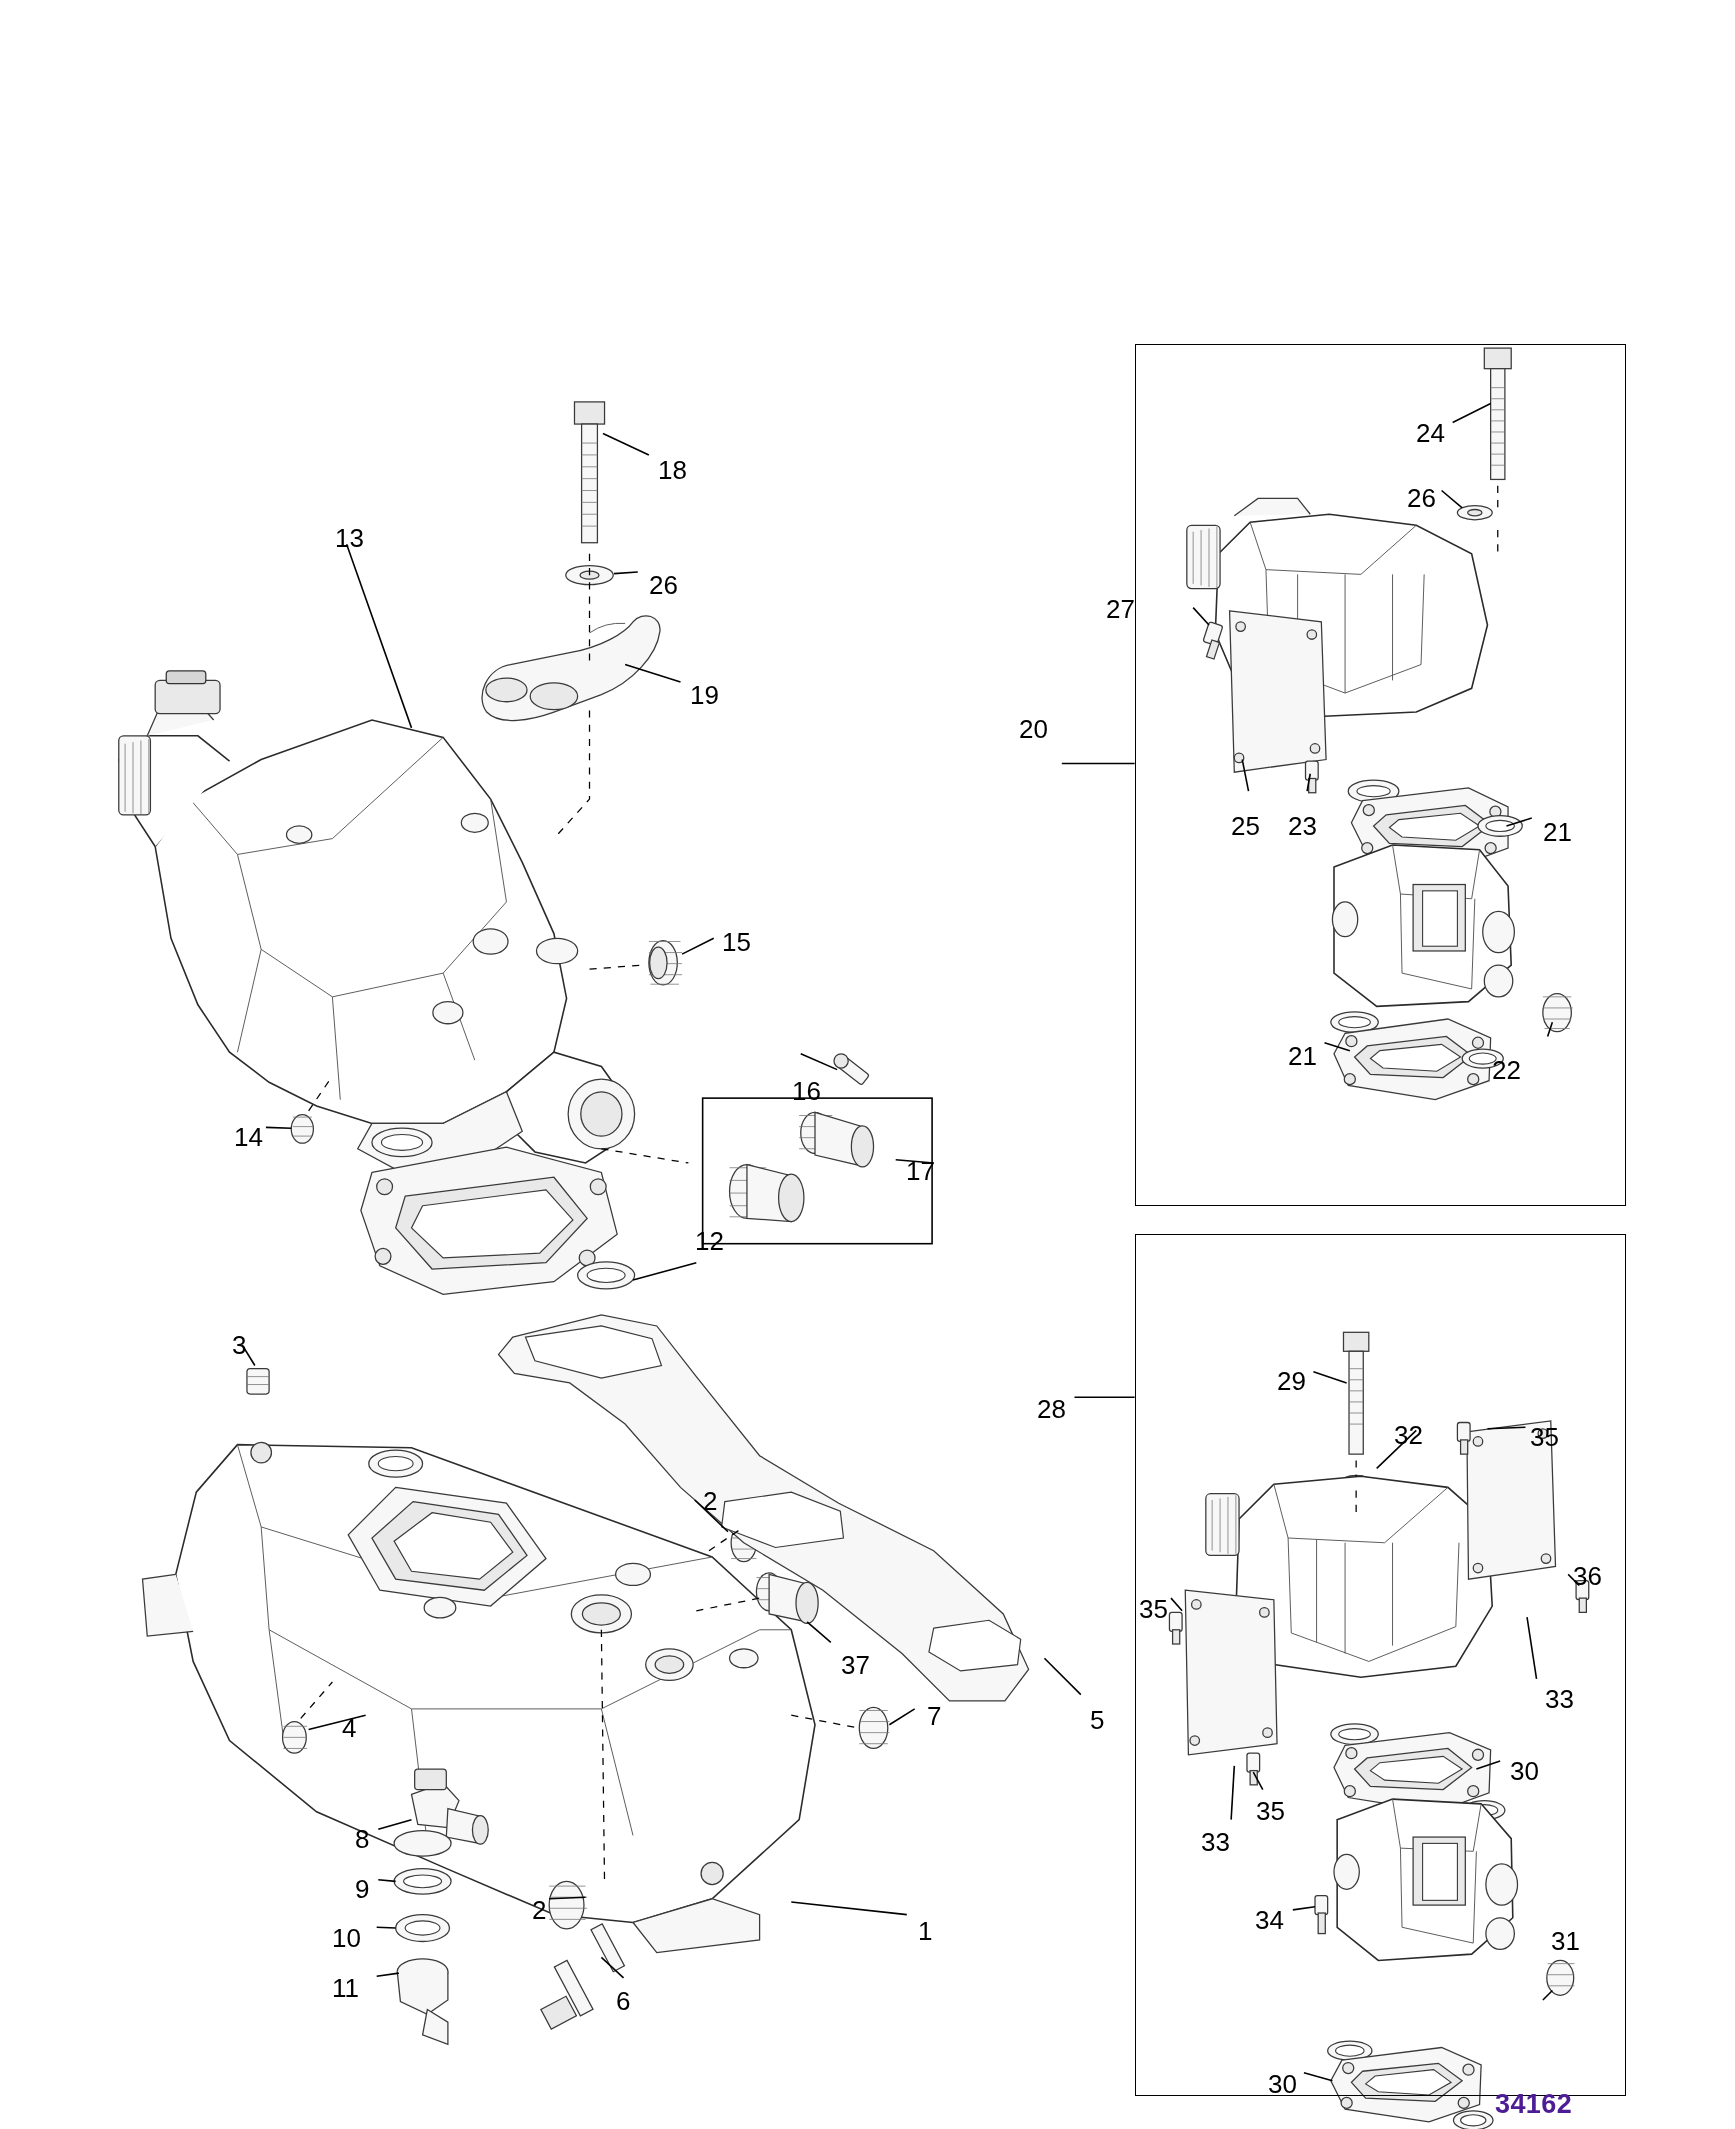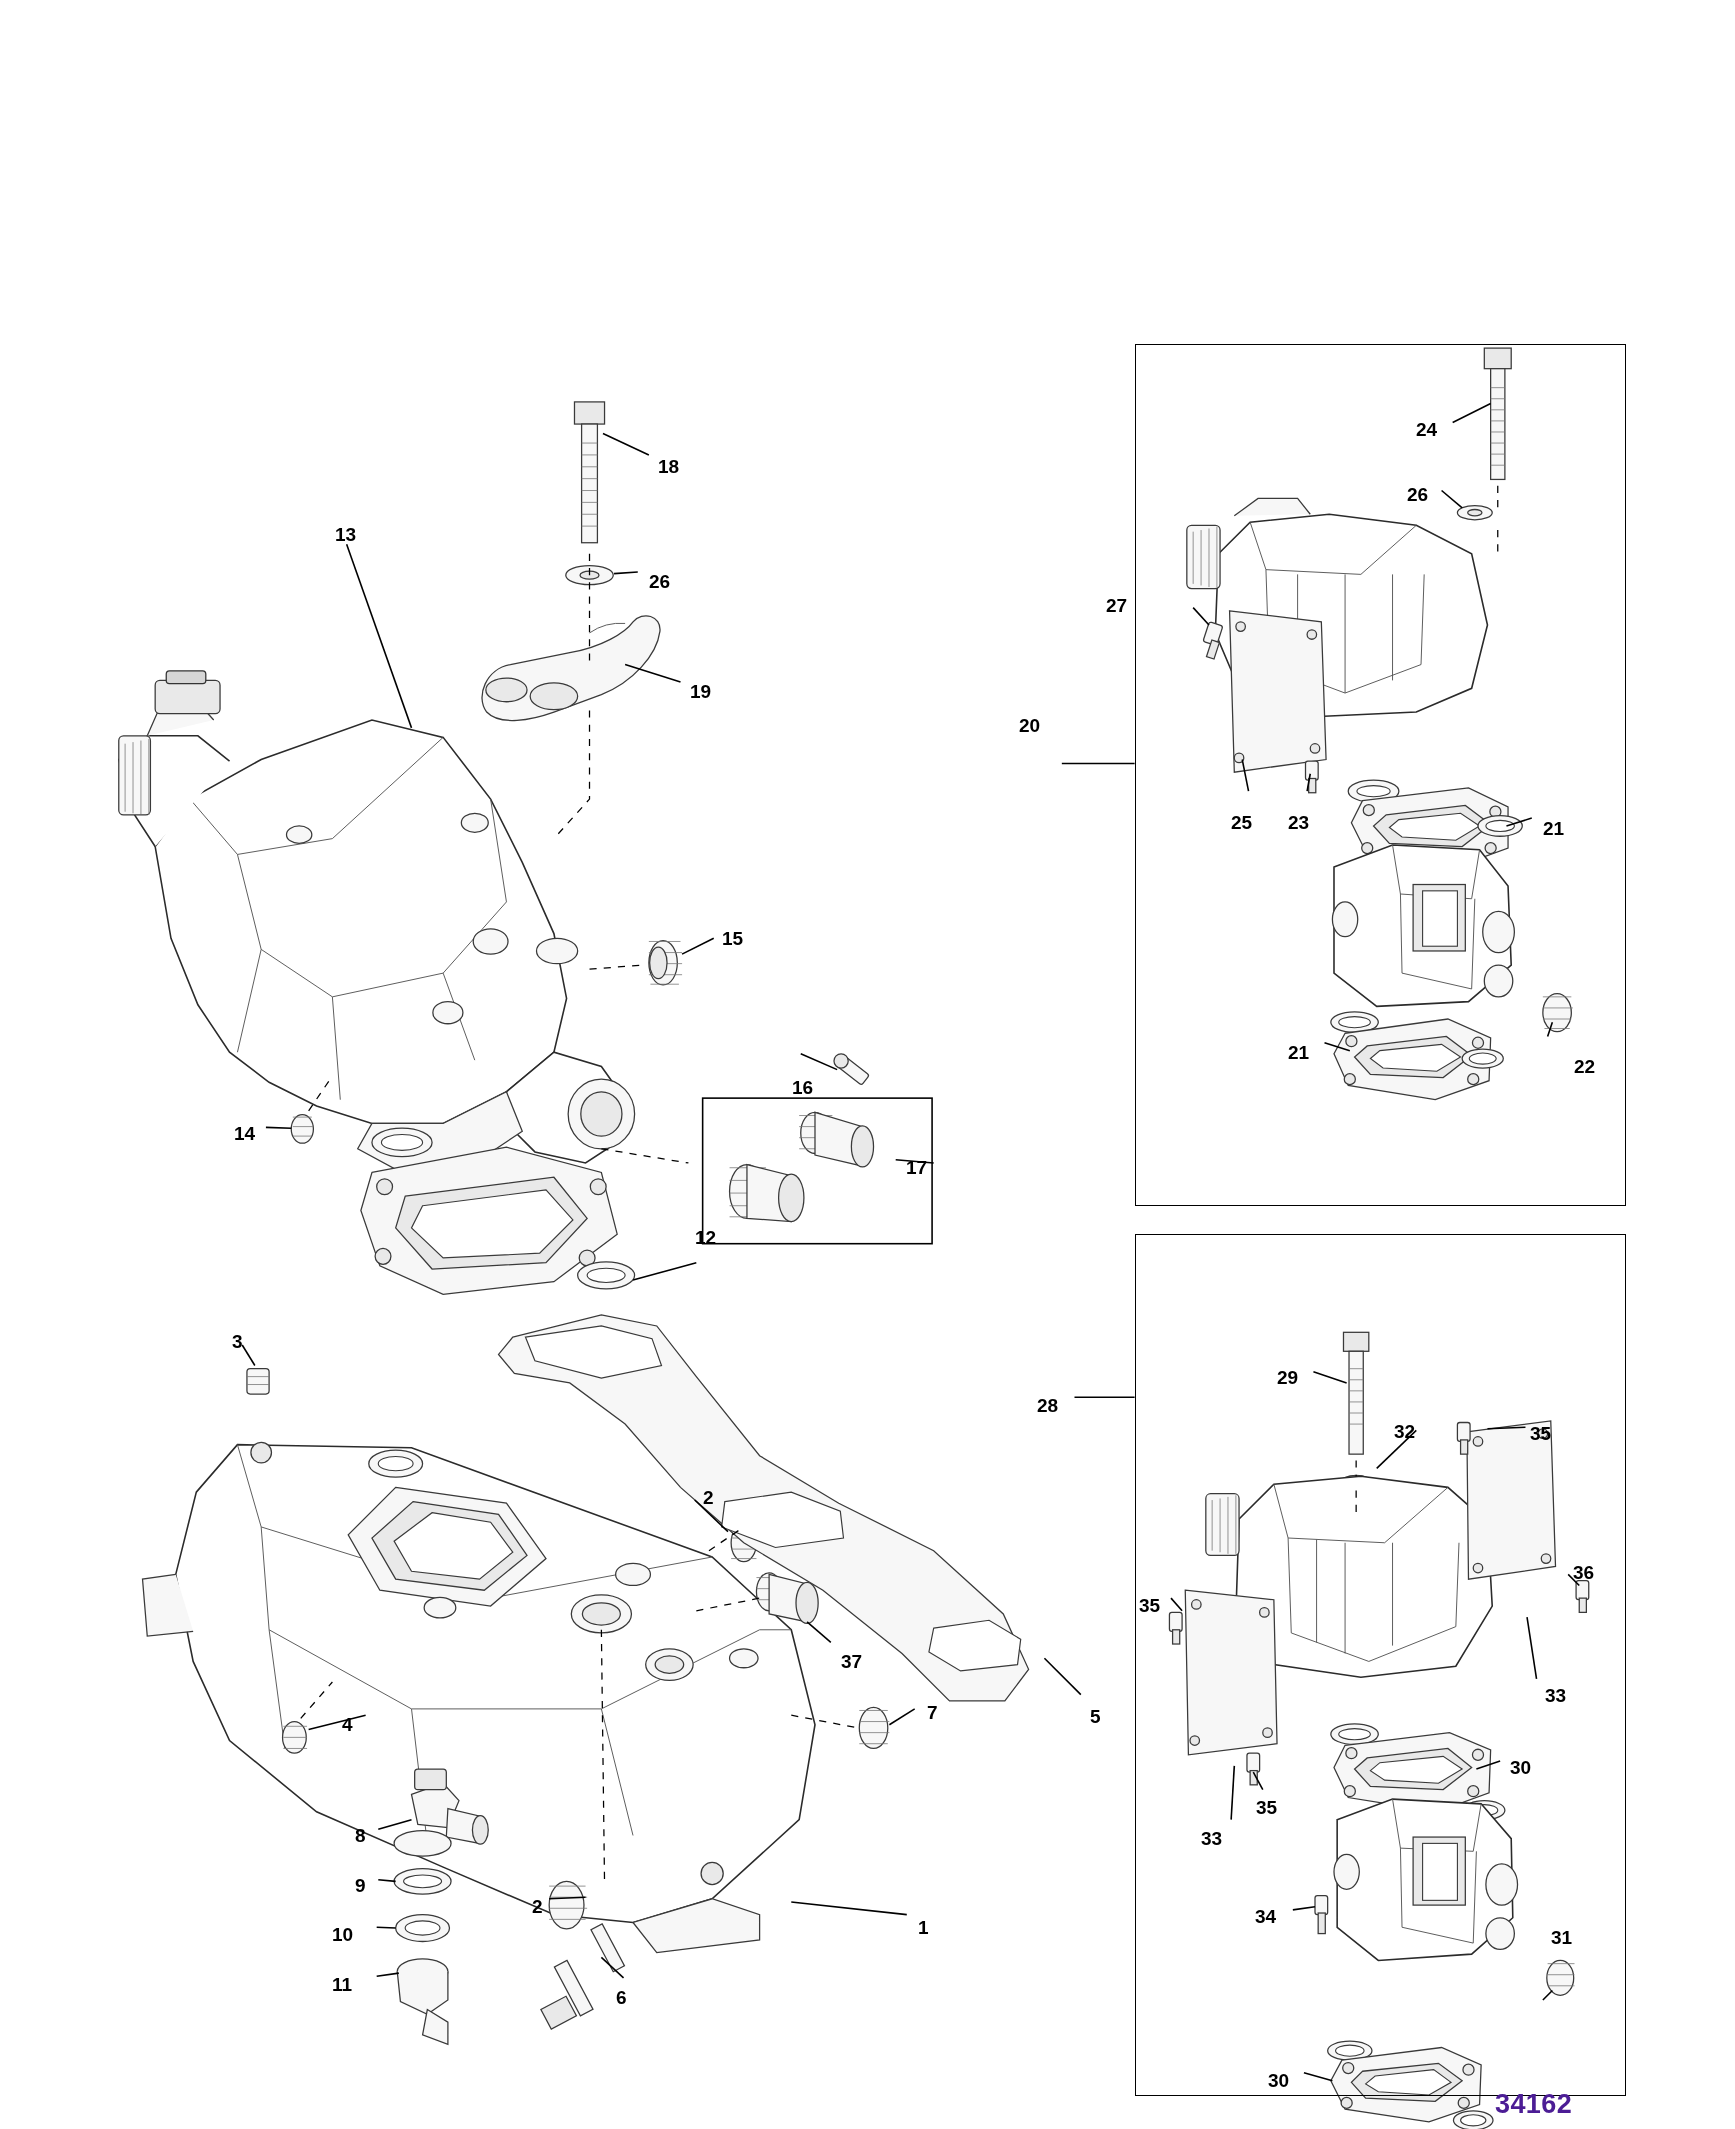--- a/index.html
+++ b/index.html
@@ -13,22 +13,22 @@
   #page {
     position: relative;
     width: 1736px;
     height: 2129px;
     background: #ffffff;
     overflow: hidden;
   }
   .callout {
     position: absolute;
     font-family: "Liberation Sans", sans-serif;
-    font-size: 19px;
-    font-weight: bold;
+    font-size: 26px;
+    font-weight: normal;
     color: #000000;
     white-space: nowrap;
     line-height: 1;
   }
   .diagram-number {
     position: absolute;
     font-family: "Liberation Sans", sans-serif;
     font-size: 27px;
     font-weight: bold;
     color: #4c1d95;
@@ -570,21 +570,21 @@
   <div class="callout" style="left:335px;top:525px;">13</div>
   <div class="callout" style="left:234px;top:1124px;">14</div>
   <div class="callout" style="left:722px;top:929px;">15</div>
   <div class="callout" style="left:792px;top:1042px;margin-top:36px;">16</div>
   <div class="callout" style="left:906px;top:1158px;">17</div>
   <div class="callout" style="left:658px;top:457px;">18</div>
   <div class="callout" style="left:690px;top:682px;">19</div>
   <div class="callout" style="left:1019px;top:716px;">20</div>
   <div class="callout" style="left:1543px;top:819px;">21</div>
   <div class="callout" style="left:1288px;top:1043px;">21</div>
-  <div class="callout" style="left:1574px;top:1057px;">22</div>
+  <div class="callout" style="left:1492px;top:1057px;">22</div>
   <div class="callout" style="left:1288px;top:813px;">23</div>
   <div class="callout" style="left:1416px;top:420px;">24</div>
   <div class="callout" style="left:1231px;top:813px;">25</div>
   <div class="callout" style="left:649px;top:572px;">26</div>
   <div class="callout" style="left:1407px;top:485px;">26</div>
   <div class="callout" style="left:1106px;top:596px;">27</div>
   <div class="callout" style="left:1037px;top:1396px;text-align:center;">28</div>
   <div class="callout" style="left:1277px;top:1368px;">29</div>
   <div class="callout" style="left:1510px;top:1758px;">30</div>
   <div class="callout" style="left:1268px;top:2071px;">30</div>

